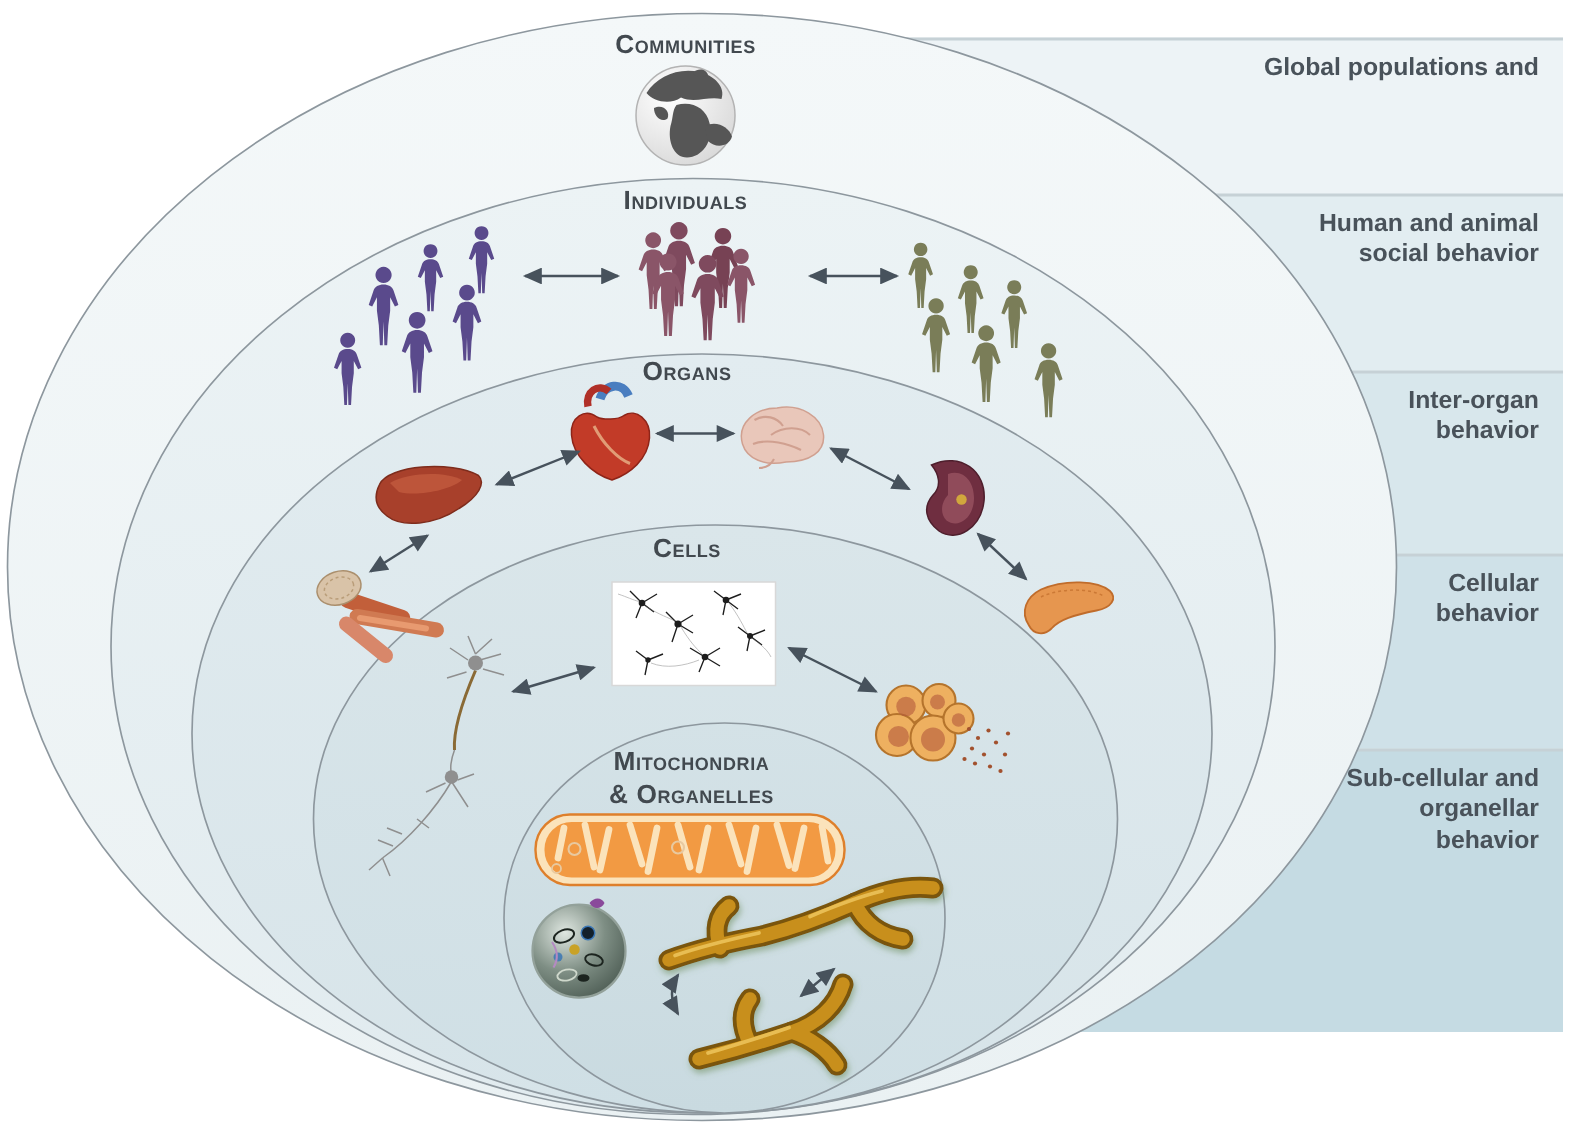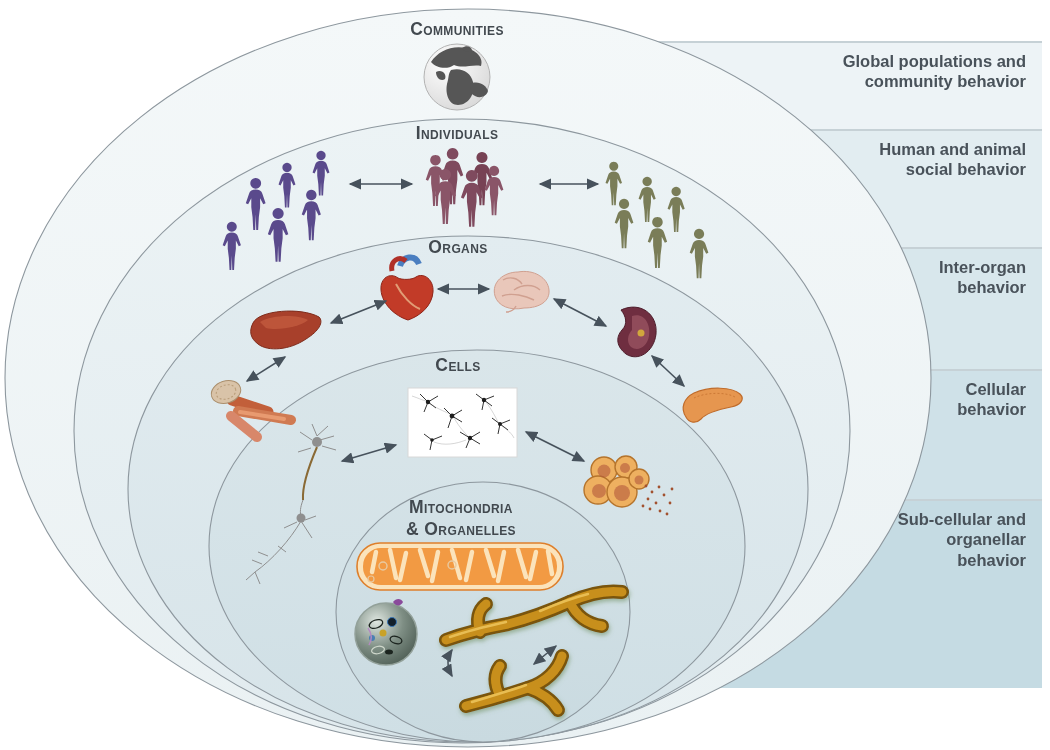--- a/index.html
+++ b/index.html
@@ -2,40 +2,39 @@
 <html><head>
 <meta charset="utf-8">
 <style>
   html,body{margin:0;padding:0;background:#ffffff;}
   #stage{position:relative;width:1050px;height:750px;background:#ffffff;overflow:hidden;
          font-family:"Liberation Sans", sans-serif;}
   .band{position:absolute;left:590px;width:452px;box-sizing:border-box;text-align:right;
         padding:8px 16px 0 0;font-weight:bold;font-size:16.5px;color:#49525a;line-height:1.24;
         border-top:2px solid #c6d1d6;}
   .band div{white-space:nowrap;}
-  #band1{top:25px;height:104px;background:#edf3f6;margin-top:16px;}
+  #band1{top:25px;height:104px;background:#edf3f6;}
   #band2{top:129px;height:118px;background:#e2edf1;}
   #band3{top:247px;height:122px;background:#d8e7ec;}
   #band4{top:369px;height:130px;background:#cfe1e8;}
   #band5{top:499px;height:189px;background:#c5dbe3;}
   #scene{position:absolute;left:0;top:0;z-index:2;}
   .bands{position:absolute;left:0;top:0;width:1050px;height:750px;z-index:1;}
   .ringlabel{font-family:"Liberation Sans", sans-serif;font-weight:bold;font-size:17.5px;
              font-variant:small-caps;letter-spacing:.4px;fill:#42494f;text-anchor:middle;}
   .arrow{stroke:#47525c;stroke-width:1.6;fill:none;}
 </style>
 </head>
 <body>
 
 <div id="stage">
 
   <div class="bands">
     <div class="band" id="band1">
       <div>Global populations and</div>
-      <div>community behavior</div>
     </div>
     <div class="band" id="band2">
       <div>Human and animal</div>
       <div>social behavior</div>
     </div>
     <div class="band" id="band3">
       <div>Inter-organ</div>
       <div>behavior</div>
     </div>
     <div class="band" id="band4">

